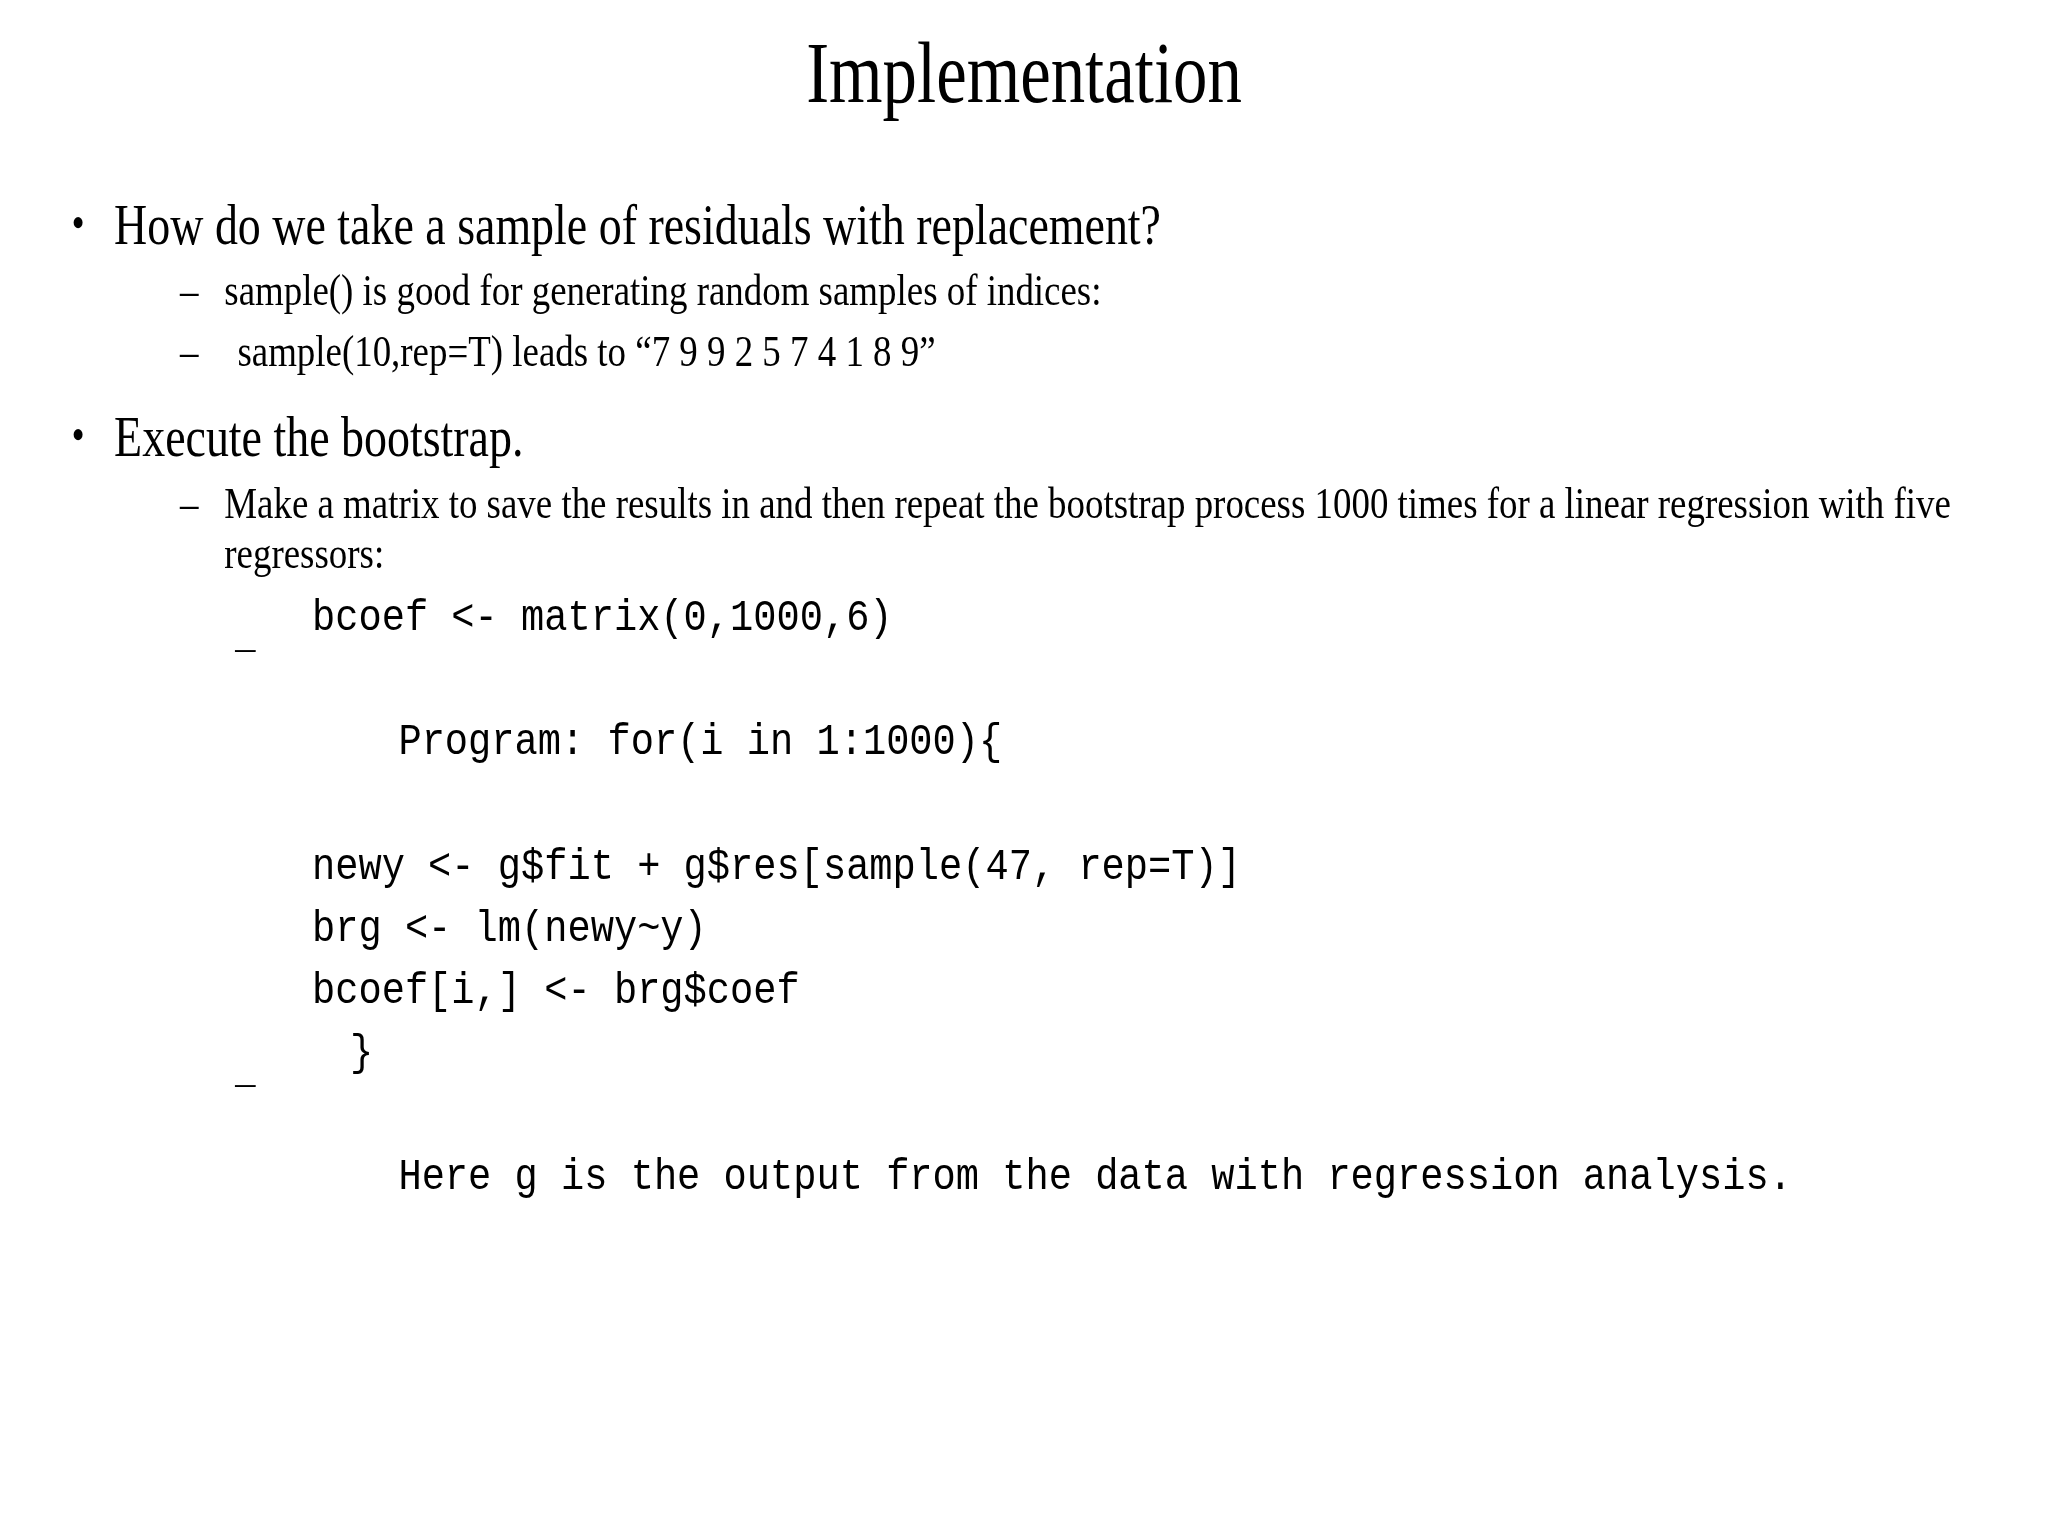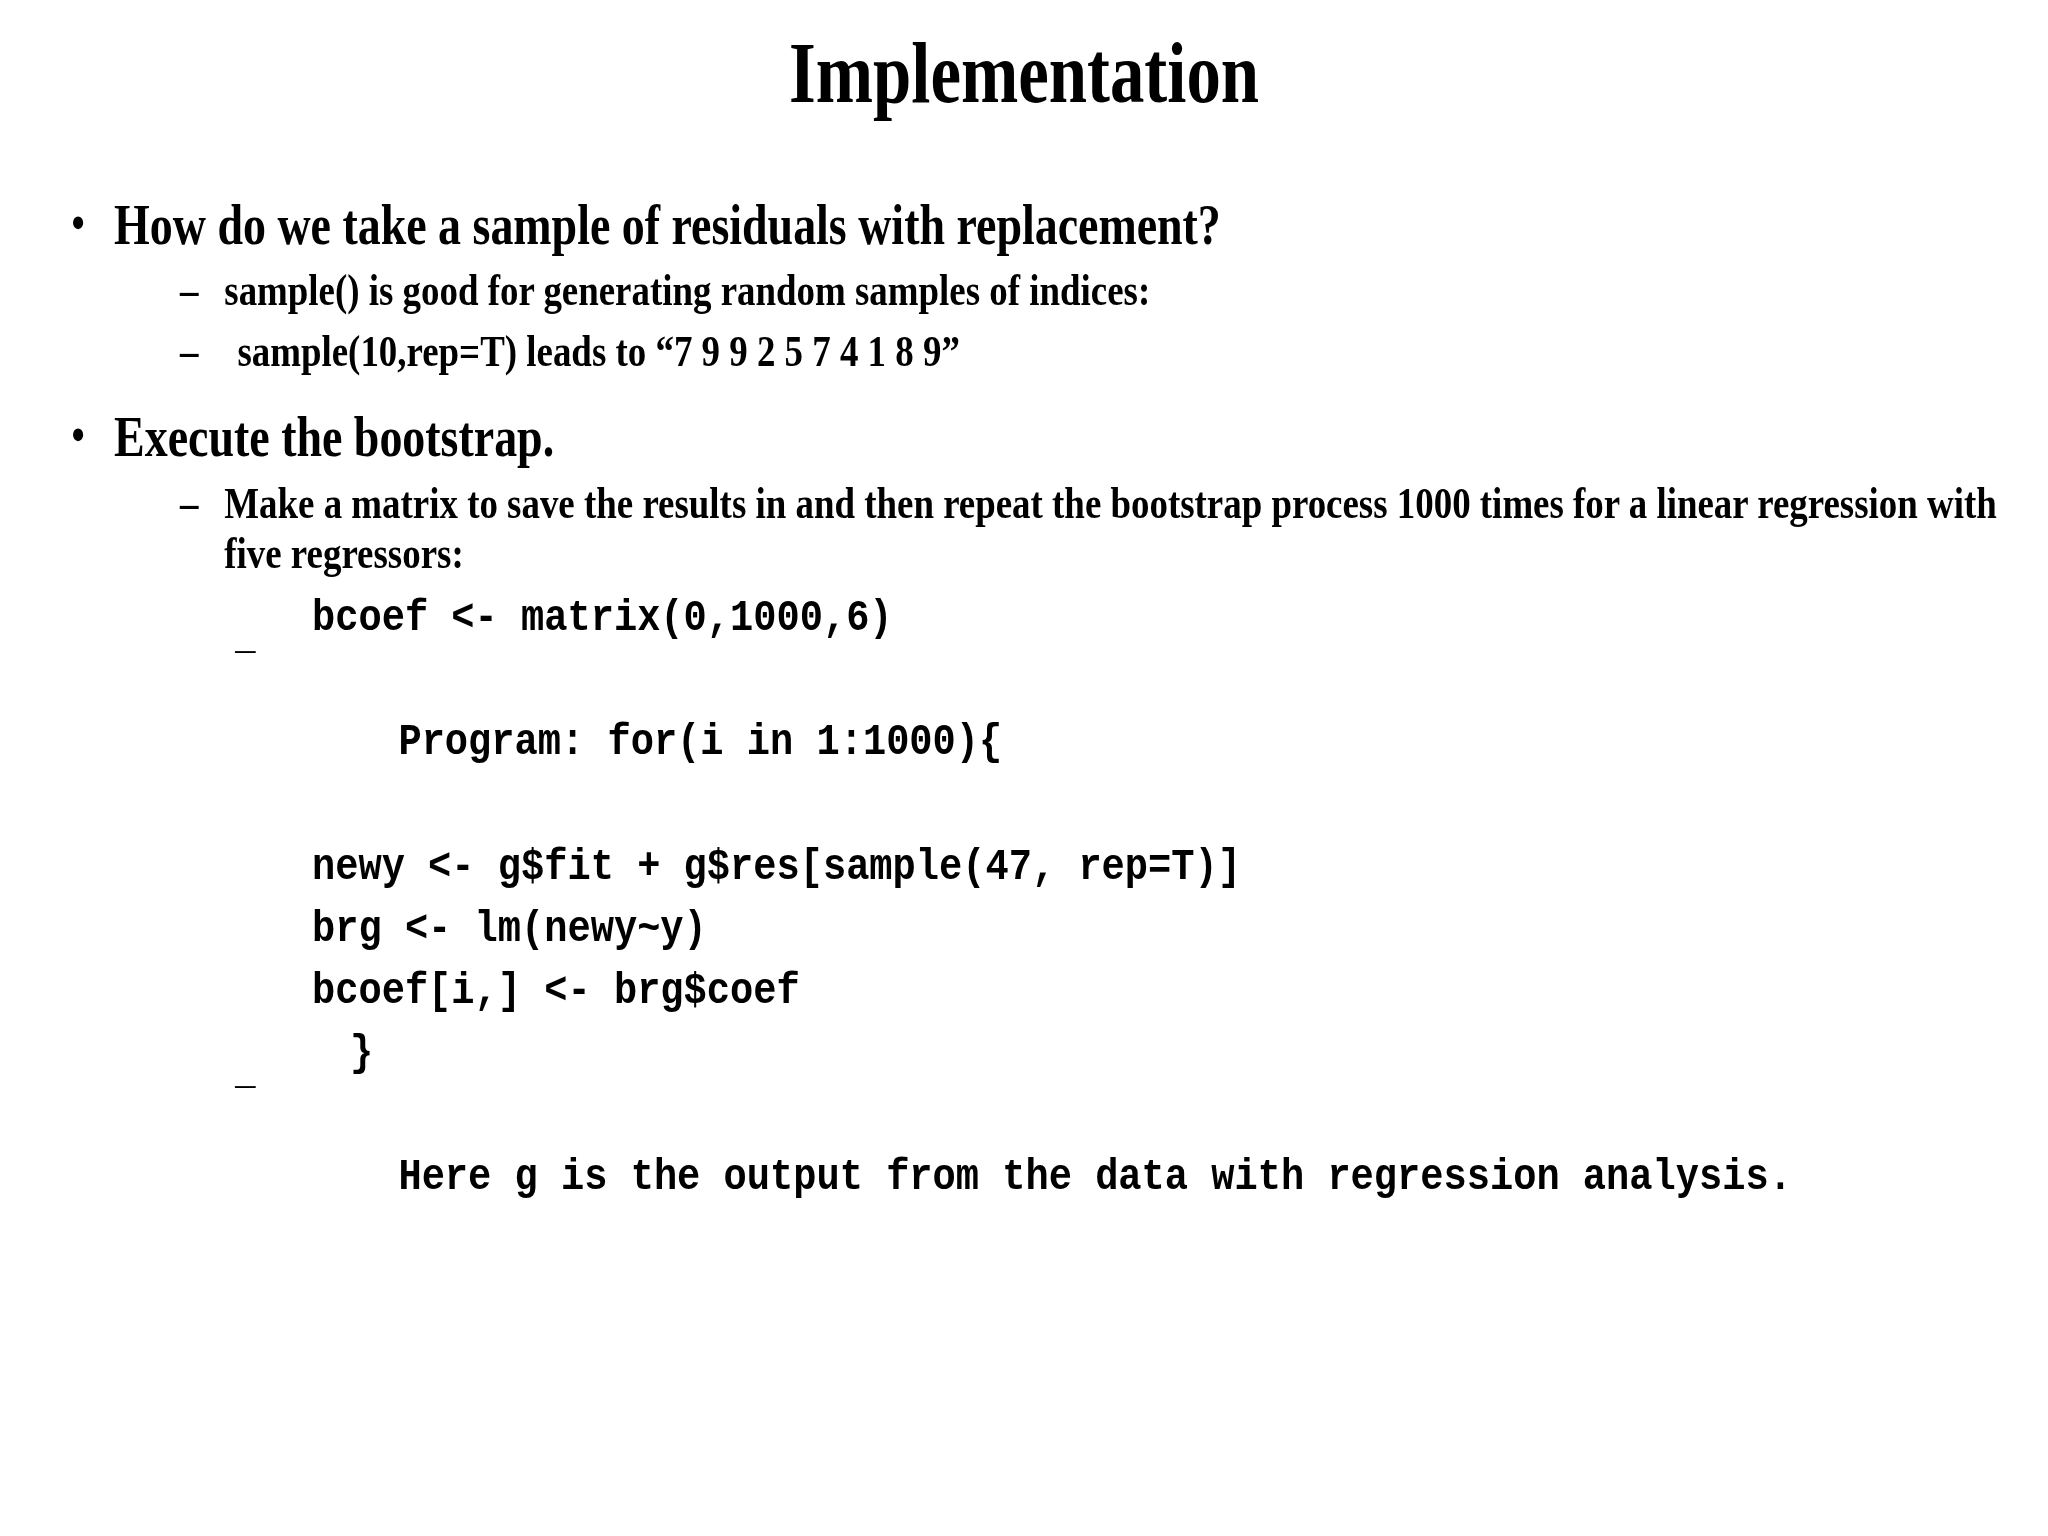--- a/index.html
+++ b/index.html
@@ -14,21 +14,20 @@
     font-family: "Liberation Serif", "DejaVu Serif", serif;
     color: #000000;
     -webkit-font-smoothing: none;
   }
 
   .slide {
     position: relative;
     width: 2048px;
     height: 1536px;
     box-sizing: border-box;
-    font-weight: bold;
   }
 
   
   .slide-title {
     position: absolute;
     top: 30px;
     left: 0;
     width: 2048px;
     text-align: center;
     font-family: "Liberation Serif", "DejaVu Serif", serif;

